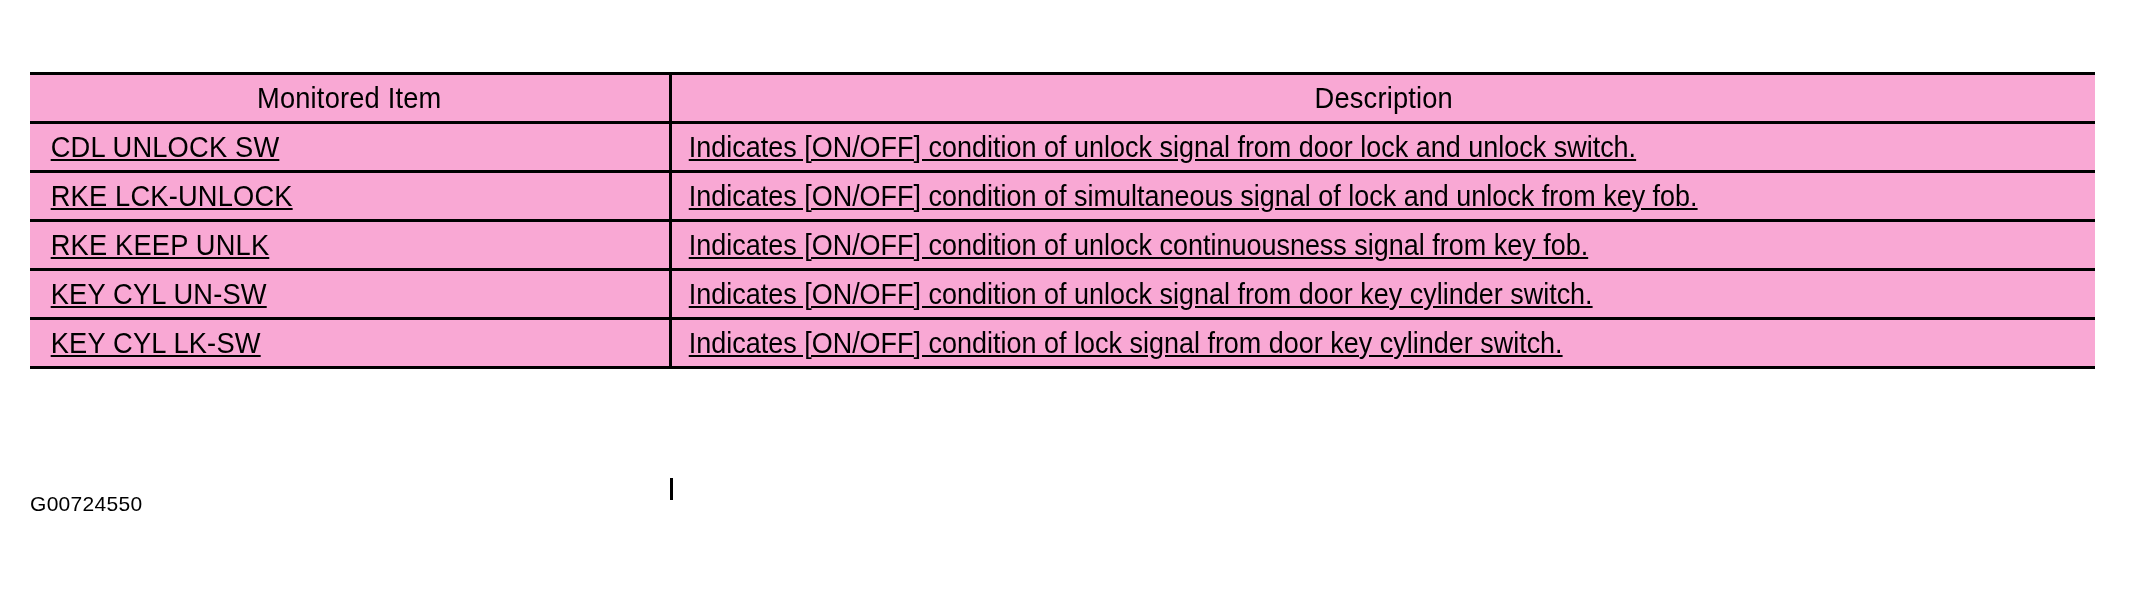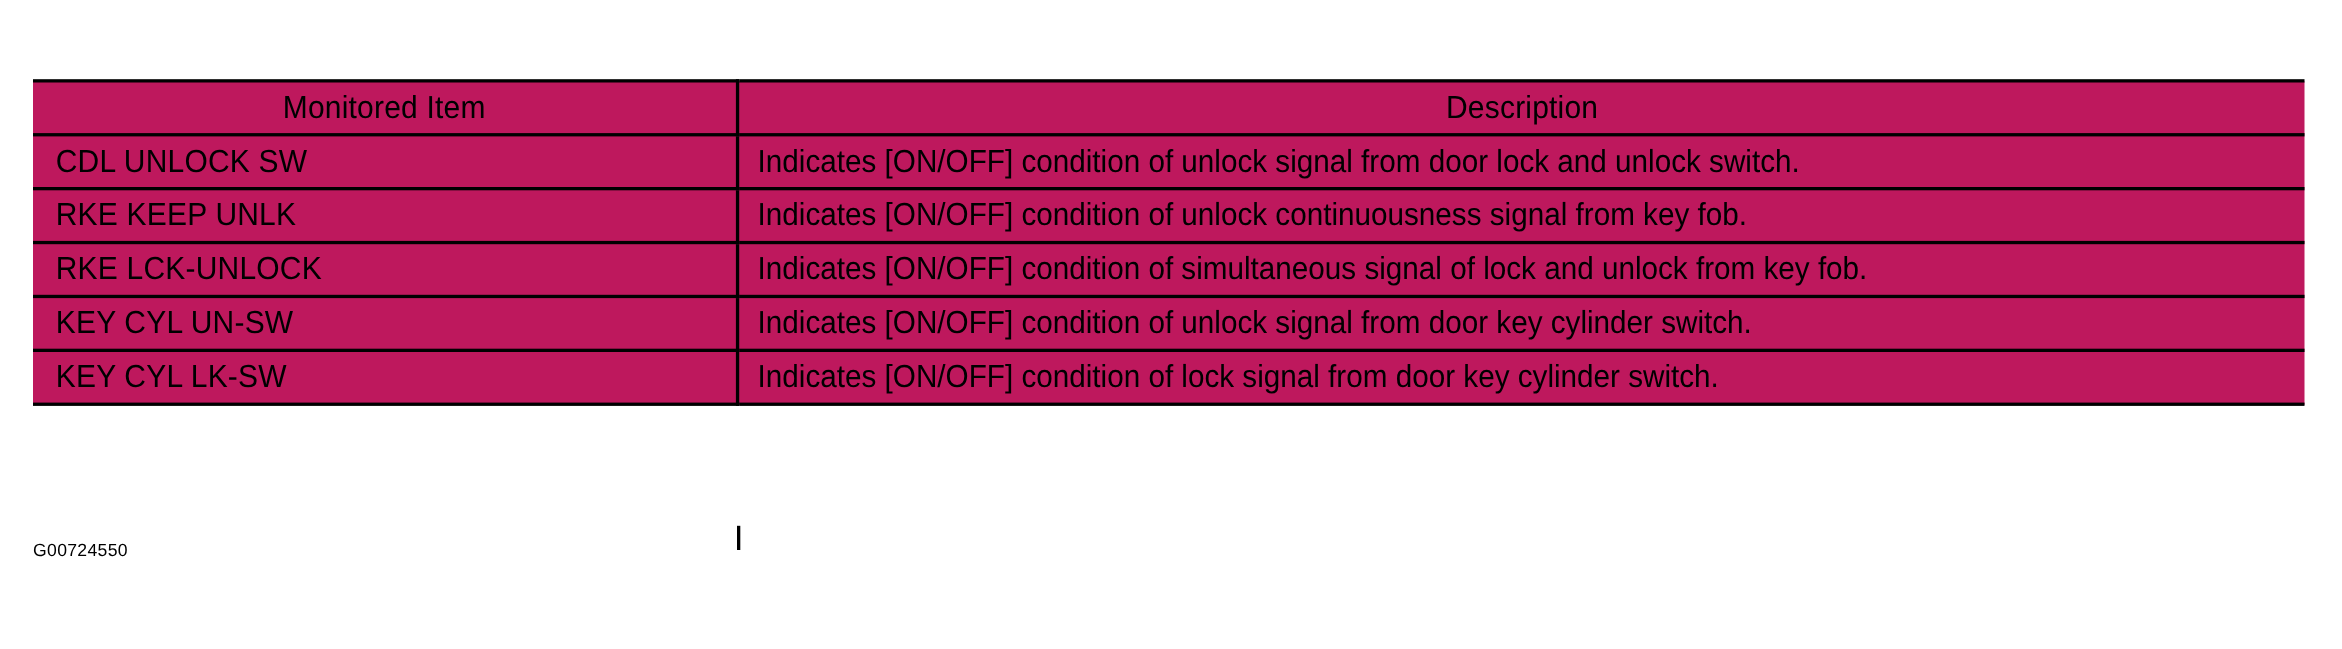--- a/index.html
+++ b/index.html
@@ -37,34 +37,35 @@
   }
 
   table.spec-table col.col-item  { width: 640px; }
   table.spec-table col.col-desc  { width: auto; }
 
   .spec-table th,
   .spec-table td {
     padding: 0;
     margin: 0;
     vertical-align: middle;
-    background: #be185d;
+    background: #f9a8d4;
   }
 
   
   .spec-table thead th {
     border-top: 3px solid #000;
     border-bottom: 3px solid #000;
     height: 46px;
     text-align: center;
     font-weight: normal;
   }
   .spec-table tbody td {
     border-bottom: 3px solid #000;
     height: 46px;
+    text-decoration: underline;
   }
 
   
   .spec-table th.cell-item,
   .spec-table td.cell-item {
     border-right: 3px solid #000;
   }
 
   .hdr-text {
     display: block;
@@ -106,21 +107,21 @@
     width: 3px;
     height: 22px;
     background: #000;
   }
 
   
   .footer-code {
     position: absolute;
     left: 30px;
     top: 493px;
-    font-size: 16px;
+    font-size: 21px;
     line-height: 1;
     letter-spacing: 0.3px;
     white-space: nowrap;
   }
 </style>
 </head>
 <body>
 
 <div class="page">
 
@@ -144,32 +145,32 @@
         <tr>
           <td class="cell-item">
             <span class="item-text">CDL UNLOCK SW</span>
           </td>
           <td class="cell-desc">
             <span class="desc-text">Indicates [ON/OFF] condition of unlock signal from door lock and unlock switch.</span>
           </td>
         </tr>
         <tr>
           <td class="cell-item">
+            <span class="item-text">RKE LCK-UNLOCK</span>
+          </td>
+          <td class="cell-desc">
+            <span class="desc-text">Indicates [ON/OFF] condition of simultaneous signal of lock and unlock from key fob.</span>
+          </td>
+        </tr>
+        <tr>
+          <td class="cell-item">
             <span class="item-text">RKE KEEP UNLK</span>
           </td>
           <td class="cell-desc">
             <span class="desc-text">Indicates [ON/OFF] condition of unlock continuousness signal from key fob.</span>
-          </td>
-        </tr>
-        <tr>
-          <td class="cell-item">
-            <span class="item-text">RKE LCK-UNLOCK</span>
-          </td>
-          <td class="cell-desc">
-            <span class="desc-text">Indicates [ON/OFF] condition of simultaneous signal of lock and unlock from key fob.</span>
           </td>
         </tr>
         <tr>
           <td class="cell-item">
             <span class="item-text">KEY CYL UN-SW</span>
           </td>
           <td class="cell-desc">
             <span class="desc-text">Indicates [ON/OFF] condition of unlock signal from door key cylinder switch.</span>
           </td>
         </tr>

